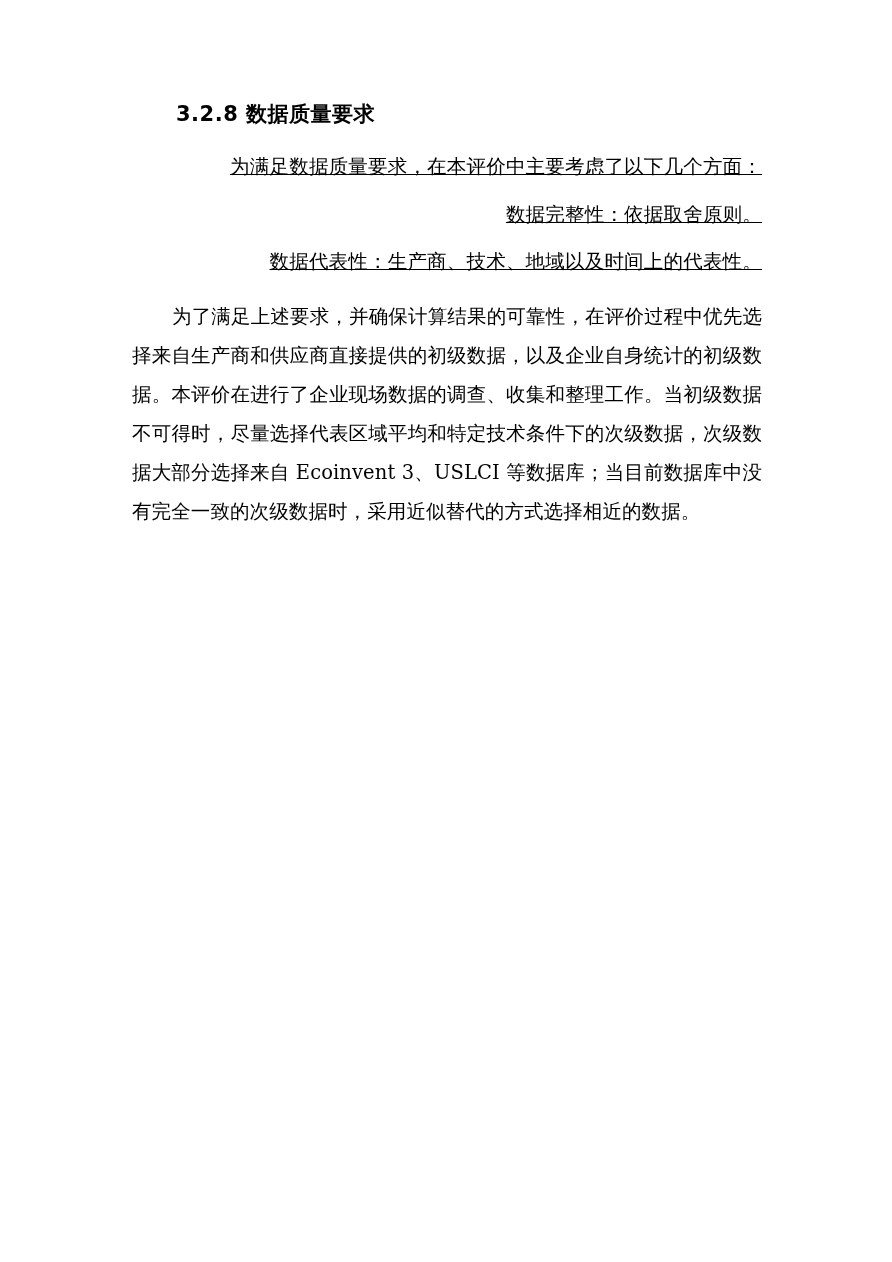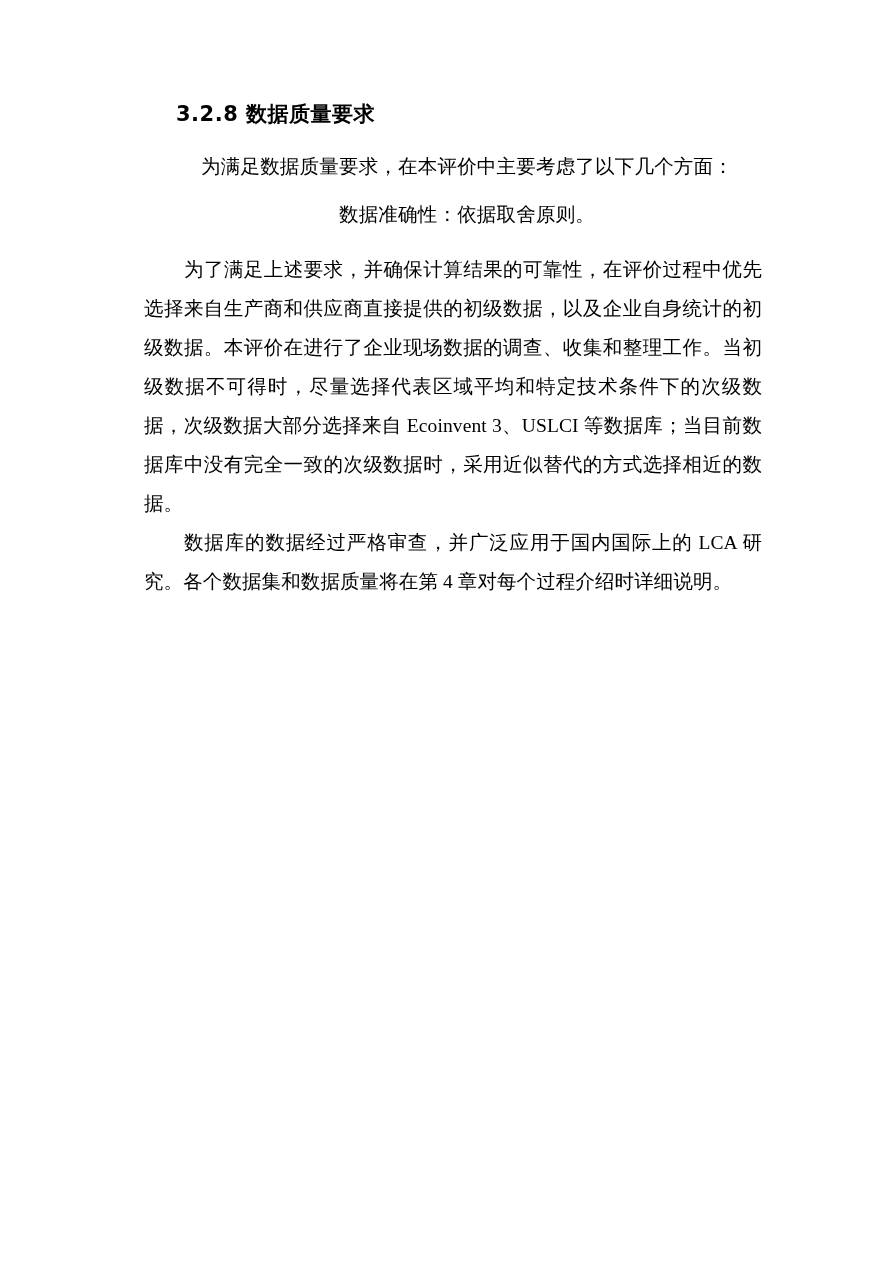--- a/index.html
+++ b/index.html
@@ -37,31 +37,31 @@
     line-height: 1.62;
     margin: 0 0 13px 0;
     text-indent: 40px;
     text-align: justify;
     text-justify: inter-ideograph;
     letter-spacing: 0.2px;
   }
   .para.block {
     margin-bottom: 4px;
     line-height: 2.22;
-    text-align: center;
+    text-align: right;
+    text-decoration: underline;
   }
   .para-flow {
     font-size: 19.5px;
     line-height: 2.0;
-    margin: 0 0 0 12px;
+    margin: 0 0 0 0;
     text-indent: 40px;
     text-align: justify;
     text-justify: inter-ideograph;
     letter-spacing: 0.1px;
-    font-family: Liberation Serif, serif;
   }
   .gap-before {
     margin-top: 14px;
   }
   .page-number {
     position: absolute;
     left: 7px;
     right: 0;
     top: 1190px;
     text-align: center;
@@ -73,25 +73,25 @@
 </head>
 <body>
 
 <div class="page">
   <div class="content">
 
     <h2 class="heading">3.2.8 数据质量要求</h2>
 
     <p class="para block">为满足数据质量要求，在本评价中主要考虑了以下几个方面：</p>
 
-    <p class="para block">数据准确性：依据取舍原则。</p>
+    <p class="para block">数据完整性：依据取舍原则。</p>
 
 
+    <p class="para block">数据代表性：生产商、技术、地域以及时间上的代表性。</p>
 
 
     <p class="para-flow gap-before">为了满足上述要求，并确保计算结果的可靠性，在评价过程中优先选择来自生产商和供应商直接提供的初级数据，以及企业自身统计的初级数据。本评价在进行了企业现场数据的调查、收集和整理工作。当初级数据不可得时，尽量选择代表区域平均和特定技术条件下的次级数据，次级数据大部分选择来自 Ecoinvent 3、USLCI 等数据库；当目前数据库中没有完全一致的次级数据时，采用近似替代的方式选择相近的数据。</p>
 
-    <p class="para-flow">数据库的数据经过严格审查，并广泛应用于国内国际上的 LCA 研究。各个数据集和数据质量将在第 4 章对每个过程介绍时详细说明。</p>
 
   </div>
 
   <div class="page-number">13</div>
 </div>
 
 </body></html>

